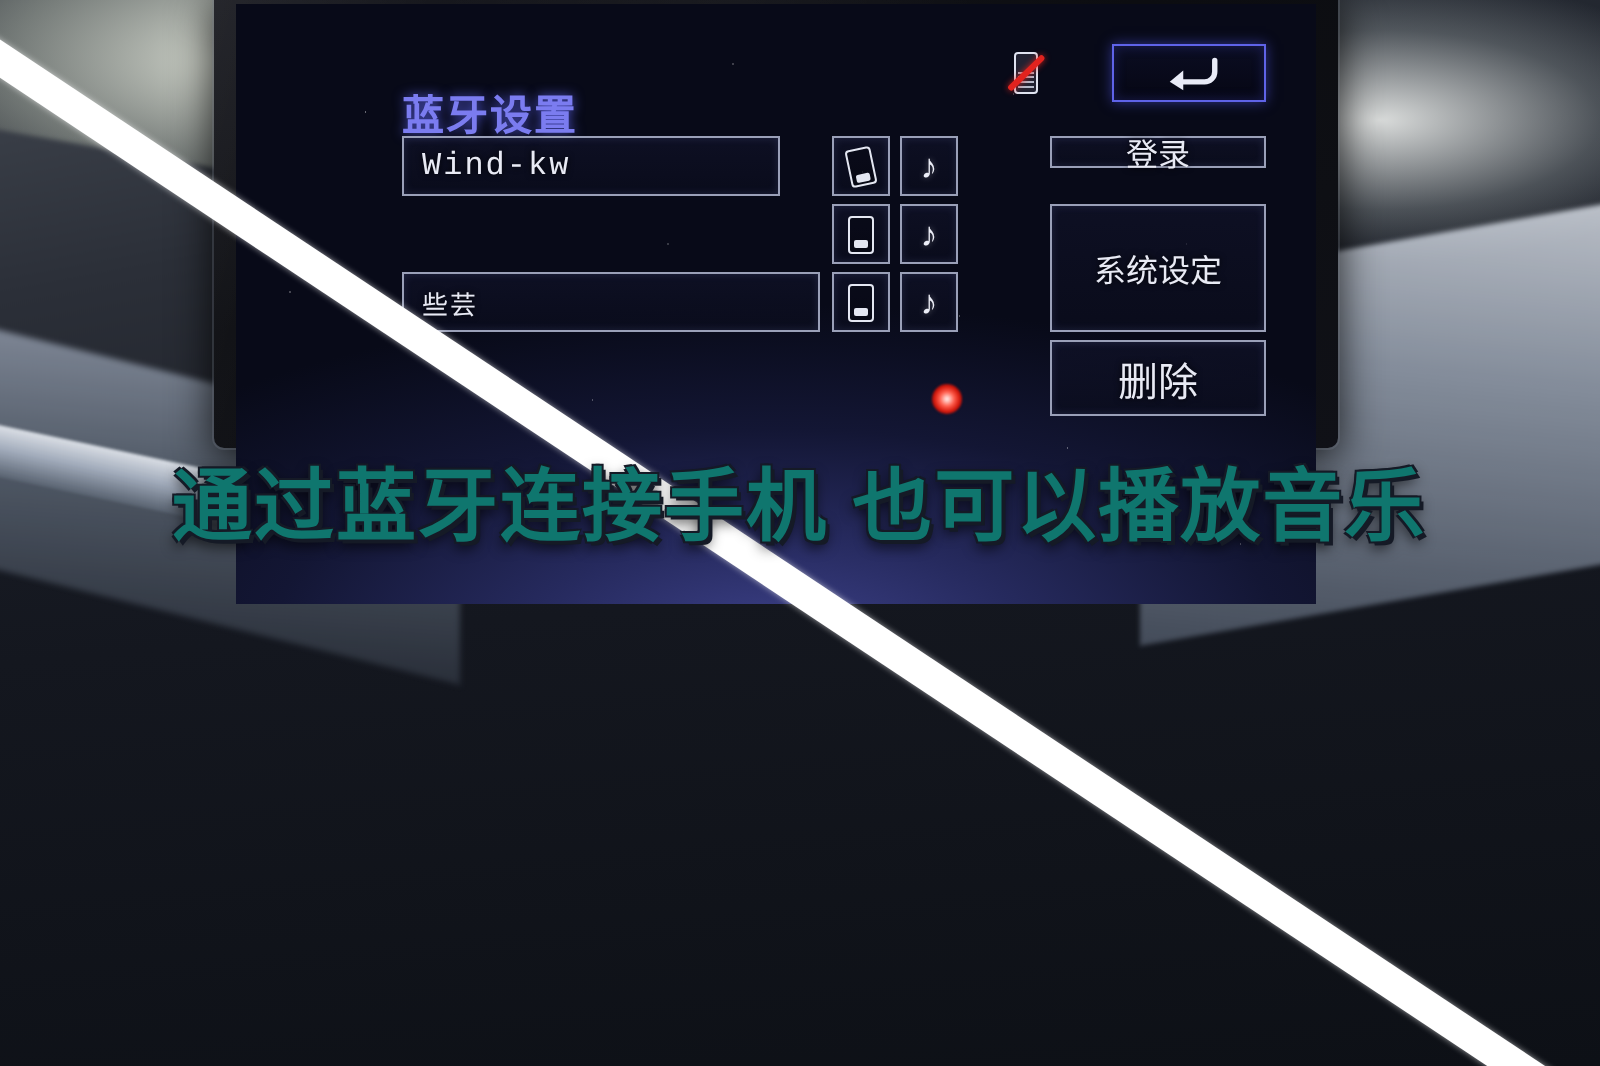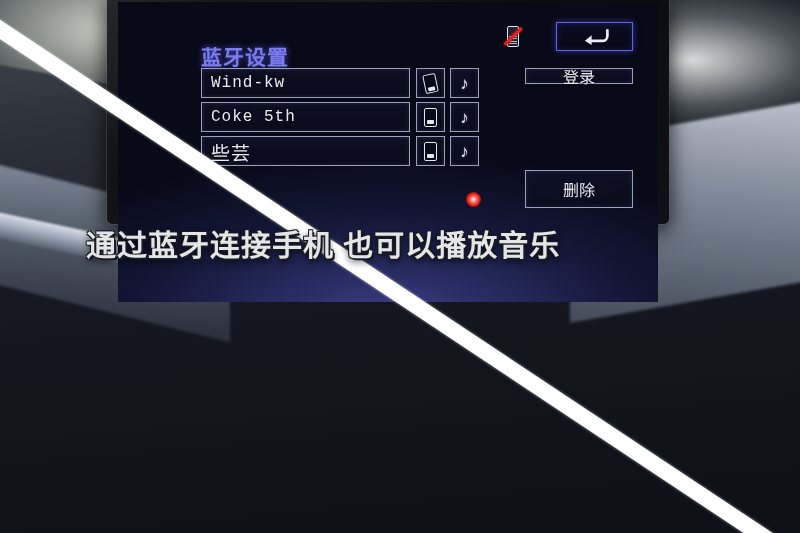--- a/index.html
+++ b/index.html
@@ -245,22 +245,22 @@
     background:#ffffff;
     transform:rotate(33.6deg);
     transform-origin:0 0;
     box-shadow:0 0 3px rgba(255,255,255,.6);
   }
 
   
   .caption{
     position:absolute;
     left:86px;top:221px;
-    font-size:30px;font-weight:700;
-    color:#e5e5e5;letter-spacing:1px;white-space:nowrap;
+    font-size:40px;font-weight:700;
+    color:#0f766e;letter-spacing:1px;white-space:nowrap;
     text-shadow:
       2px 2px 0 #151a26, -1px -1px 0 #151a26,
       1px -1px 0 #151a26, -1px 1px 0 #151a26,
       0 3px 7px rgba(0,0,0,.85);
   }
 </style>
 </head>
 <body>
 
 <div id="stage">
@@ -356,54 +356,54 @@
               <div class="slash"></div>
           </div>
         </div>
         <div class="ui btn-back" style="left:438px;top:20px;width:77px;height:29px;">
           <svg width="34" height="18" viewBox="0 0 30 16" aria-hidden="true">
             <path d="M26 2 V7 a4.5 4.5 0 0 1 -4.5 4.5 H10" fill="none" stroke="#e9ebf7" stroke-width="2.4" stroke-linecap="round"></path>
             <path d="M12 6.4 L6 11.4 L12 15.2 Z" fill="#e9ebf7"></path>
           </svg>
         </div>
 
-        <div class="ui framed left" style="left:83px;top:66px;width:209px;height:30px;padding-left:9px;font-size:16px;letter-spacing:1px;">
+        <div class="ui framed left" style="left:83px;top:66px;width:189px;height:30px;padding-left:9px;font-size:16px;letter-spacing:1px;">
           <span class="mono">Wind-kw</span>
         </div>
         <div class="ui framed" style="left:298px;top:66px;width:29px;height:30px;">
           <span class="glyph-phone tilt"></span>
         </div>
         <div class="ui framed" style="left:332px;top:66px;width:29px;height:30px;">
           <span class="glyph-note">♪</span>
         </div>
 
-        <div class="ui framed left" style="left:83px;top:100px;width:209px;height:30px;padding-left:9px;font-size:16px;letter-spacing:1px;">
-          <span class="mono">Coke 5th</span>
-        </div>
         <div class="ui framed" style="left:298px;top:100px;width:29px;height:30px;">
           <span class="glyph-phone"></span>
         </div>
         <div class="ui framed" style="left:332px;top:100px;width:29px;height:30px;">
           <span class="glyph-note">♪</span>
         </div>
 
-        <div class="ui framed left" style="left:83px;top:134px;width:209px;height:30px;padding-left:9px;font-size:19px;letter-spacing:1px;">
+        <div class="ui framed left" style="left:83px;top:134px;width:209px;height:30px;padding-left:9px;font-size:13px;letter-spacing:1px;">
           <span>些芸</span>
         </div>
         <div class="ui framed" style="left:298px;top:134px;width:29px;height:30px;">
           <span class="glyph-phone"></span>
         </div>
         <div class="ui framed" style="left:332px;top:134px;width:29px;height:30px;">
           <span class="glyph-note">♪</span>
         </div>
 
         <div class="ui framed" style="left:407px;top:66px;width:108px;height:16px;font-size:16px;">
           <span>登录</span>
         </div>
-        <div class="ui framed" style="left:407px;top:168px;width:108px;height:38px;font-size:16px;">
+        <div class="ui framed" style="left:407px;top:100px;width:108px;height:64px;font-size:16px;">
+          <span>系统设定</span>
+        </div>
+        <div class="ui framed" style="left:407px;top:168px;width:108px;height:38px;font-size:20px;">
           <span>删除</span>
         </div>
 
         <div class="led" style="left:348px;top:190px;width:15px;height:15px;"></div>
       </div>
     </div>
   </div>
 
   <div class="divider"></div>
 

